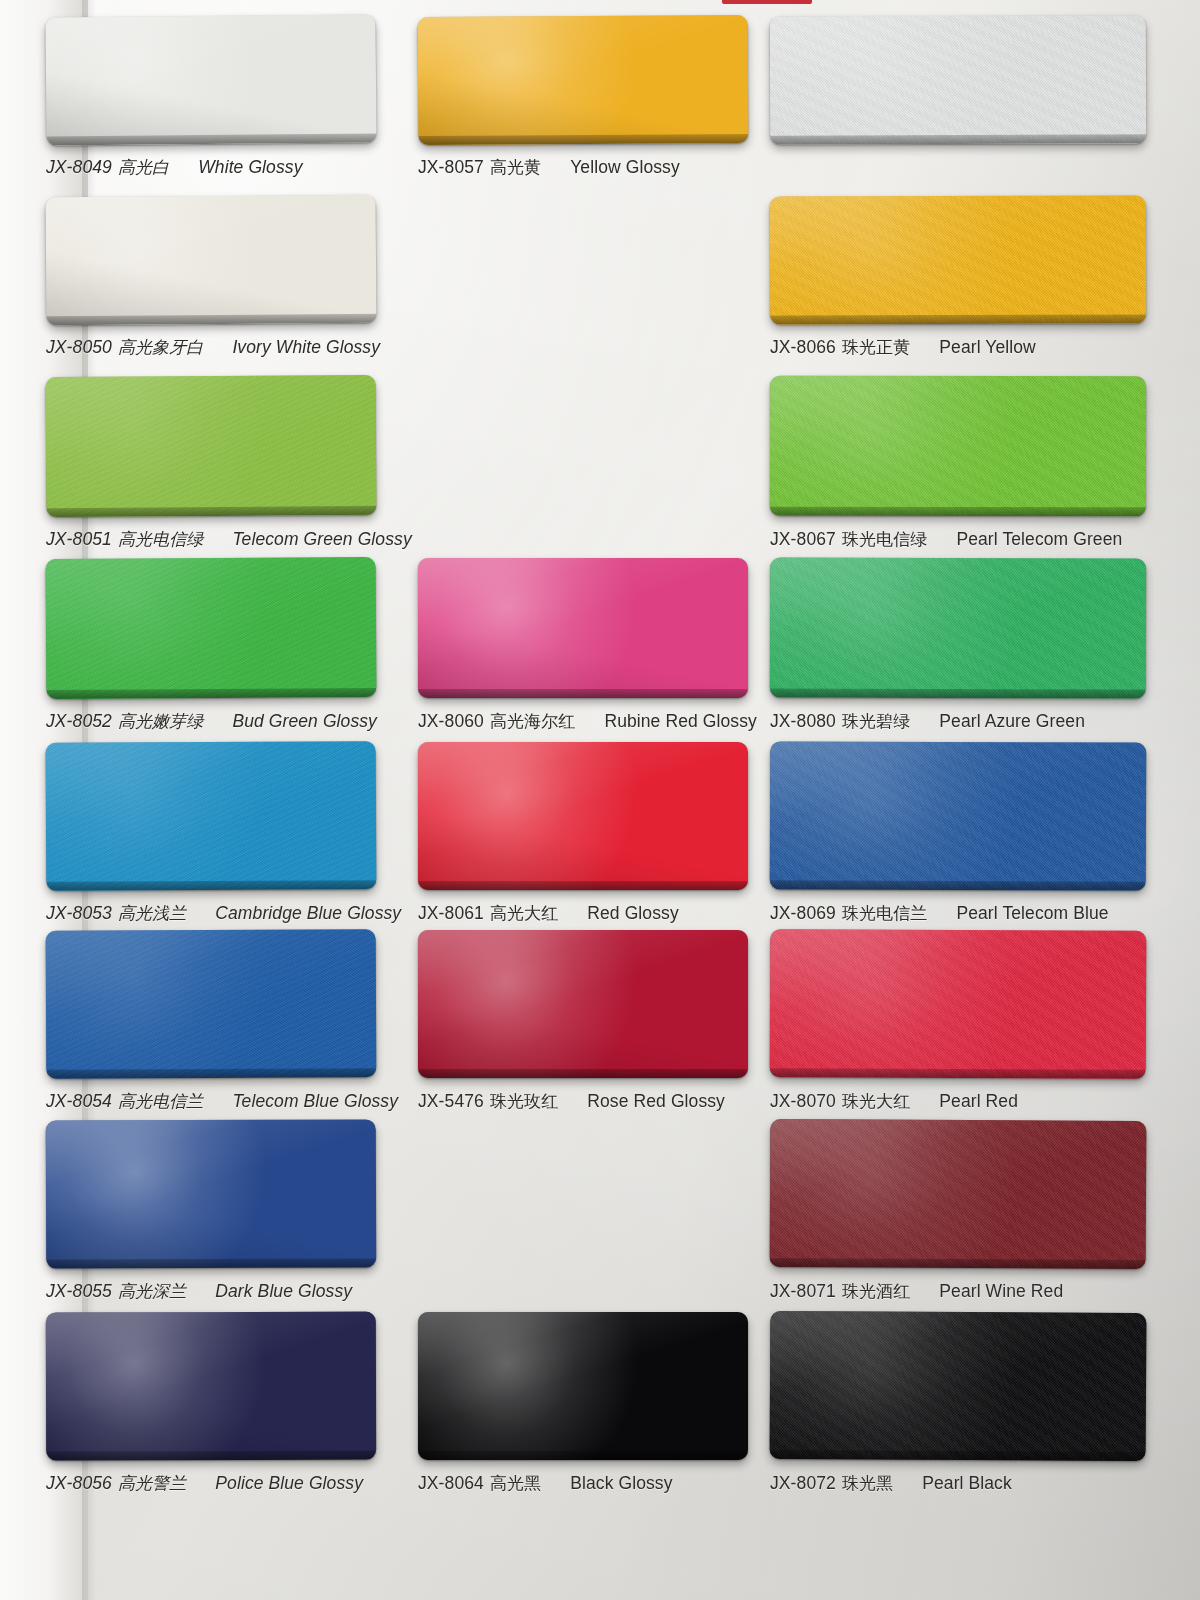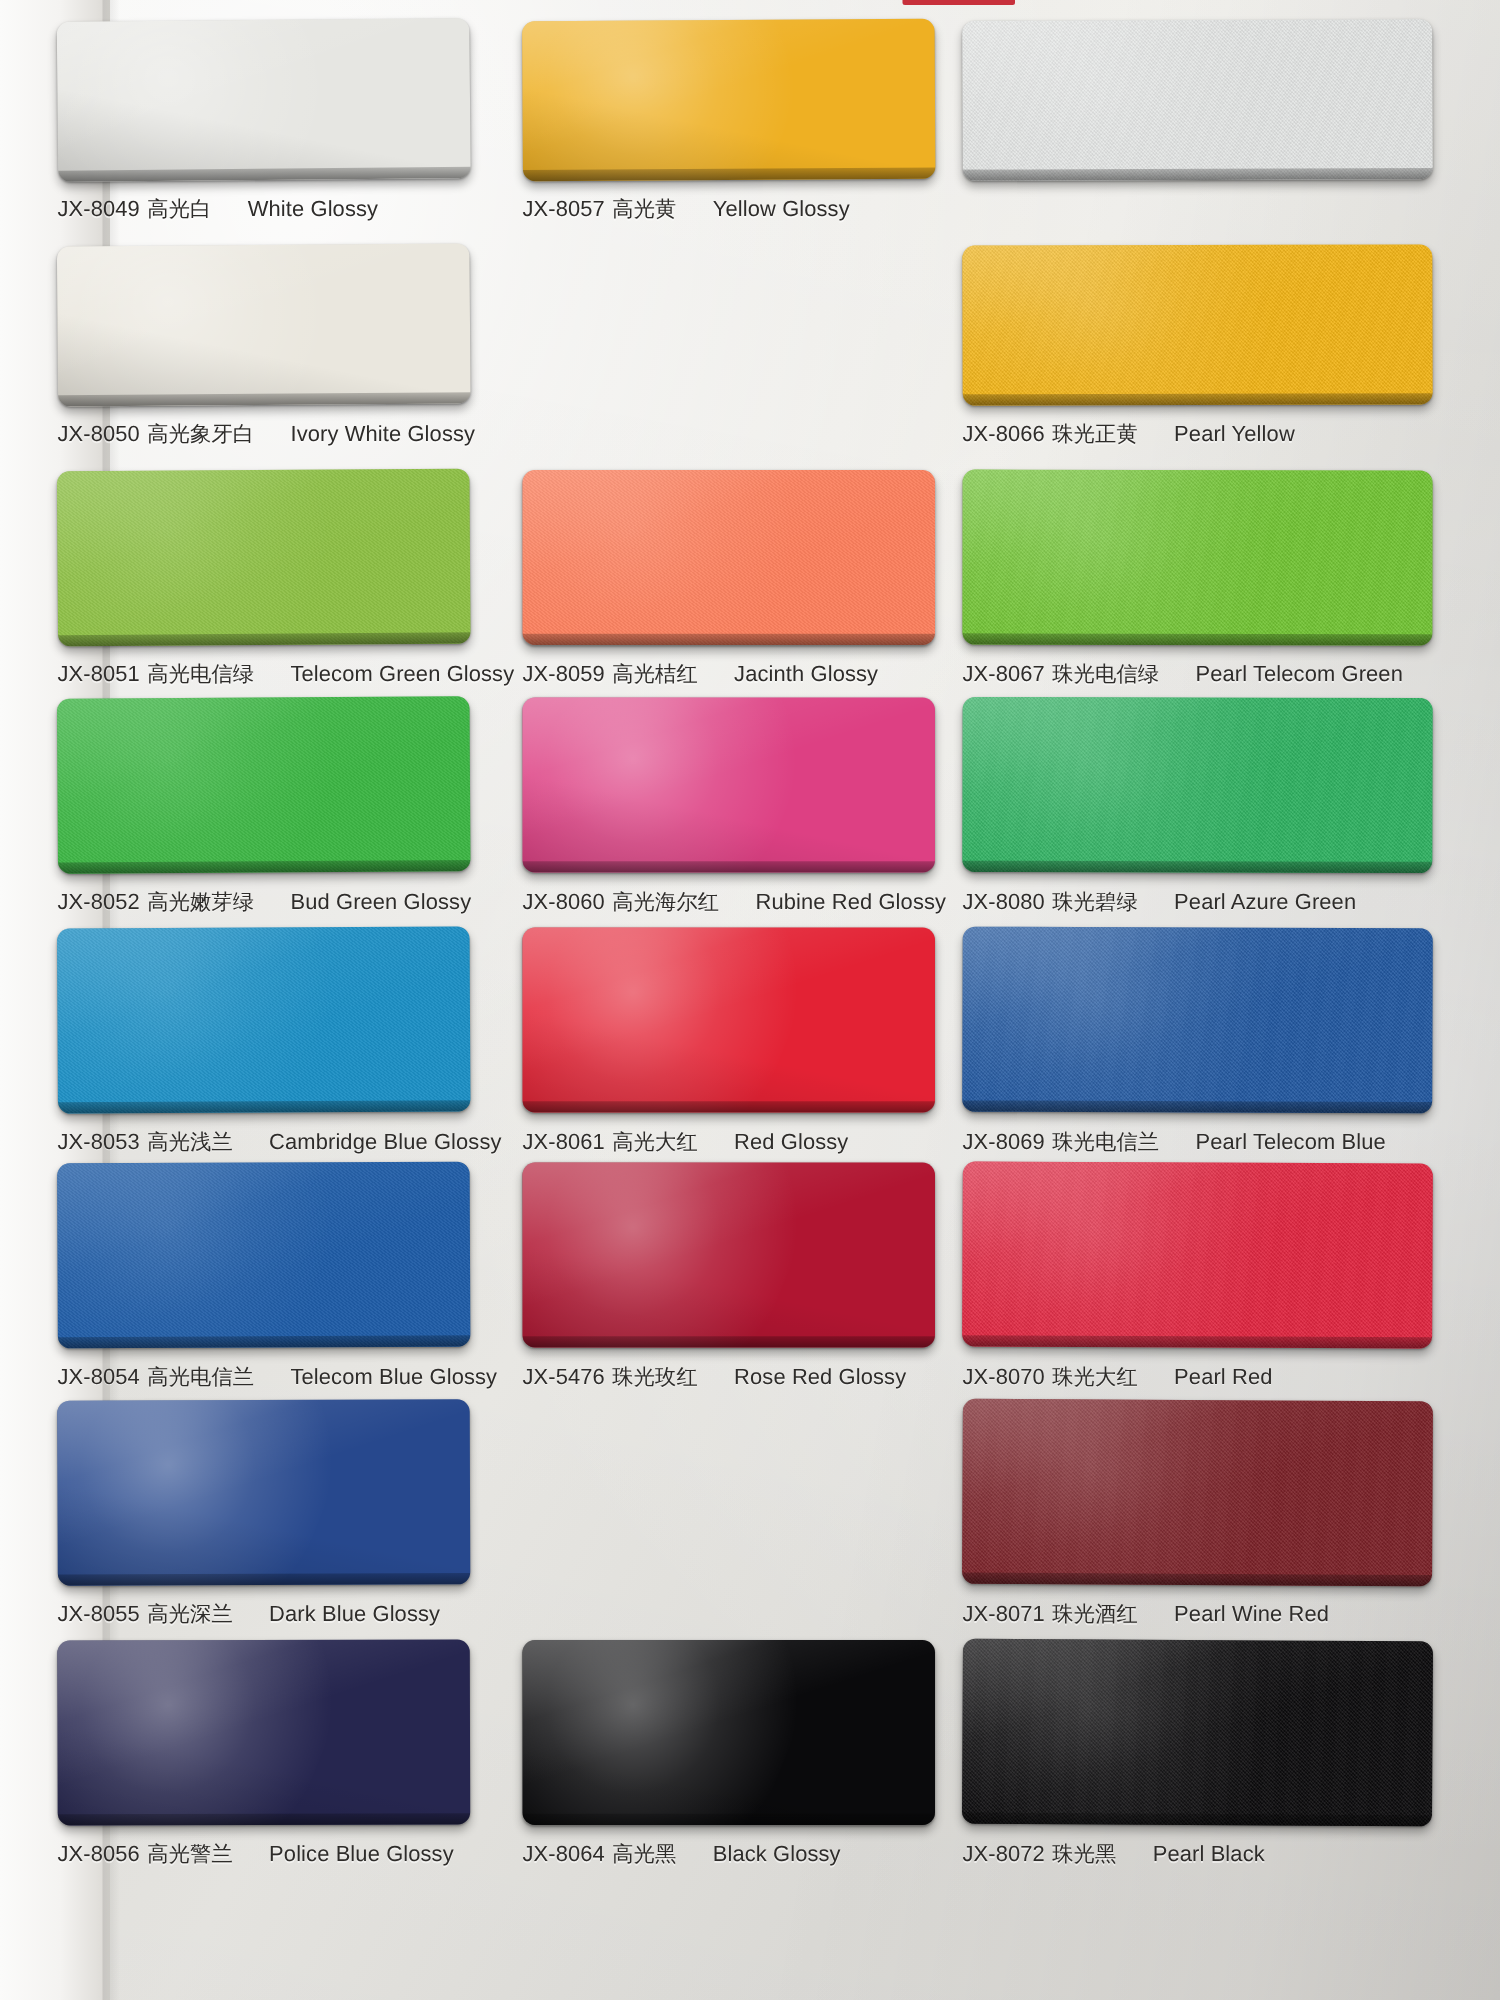--- a/index.html
+++ b/index.html
@@ -118,21 +118,21 @@
     color:#2e2c2a;
     font-size:17.5px;
     letter-spacing:0.1px;
     text-shadow:0 1px 0 rgba(255,255,255,0.55);
   }
   .label .code{ font-weight:400; }
   .label .zh{ margin-left:6px; font-family:"DejaVu Sans", sans-serif; font-size:17px; }
   .label .en{ margin-left:29px; }
 
   
-  .c0{ left:0px; }
+  .c0{ left:0px;font-style:italic; }
   .c1{ left:372px; }
   .c2{ left:724px; }
 
   .r0{ top:0px; }
   .r1{ top:180px; }
   .r2{ top:360px; }
   .r3{ top:542px; }
   .r4{ top:726px; }
   .r5{ top:914px; }
   .r6{ top:1104px; }
@@ -248,34 +248,20 @@
             <span class="glare"></span>
             <span class="bottomedge"></span>
           </div>
         </div>
         <div class="label">
           <span class="code">JX-8051</span>
           <span class="zh">高光电信绿</span>
           <span class="en">Telecom Green Glossy</span>
         </div>
       </div>
-      <div class="cell c1 r2 tall">
-        <div class="chip-wrap cellinner">
-          <div class="chip finish-matte" style="background: rgb(251, 127, 93);">
-            <span class="sheen"></span>
-            <span class="glare"></span>
-            <span class="bottomedge"></span>
-          </div>
-        </div>
-        <div class="label">
-          <span class="code">JX-8059</span>
-          <span class="zh">高光桔红</span>
-          <span class="en">Jacinth Glossy</span>
-        </div>
-      </div>
       <div class="cell c2 r2 wide tall">
         <div class="chip-wrap cellinner">
           <div class="chip finish-pearl" style="background: rgb(114, 196, 52);">
             <span class="sheen"></span>
             <span class="glare"></span>
             <span class="bottomedge"></span>
           </div>
         </div>
         <div class="label">
           <span class="code">JX-8067</span>

